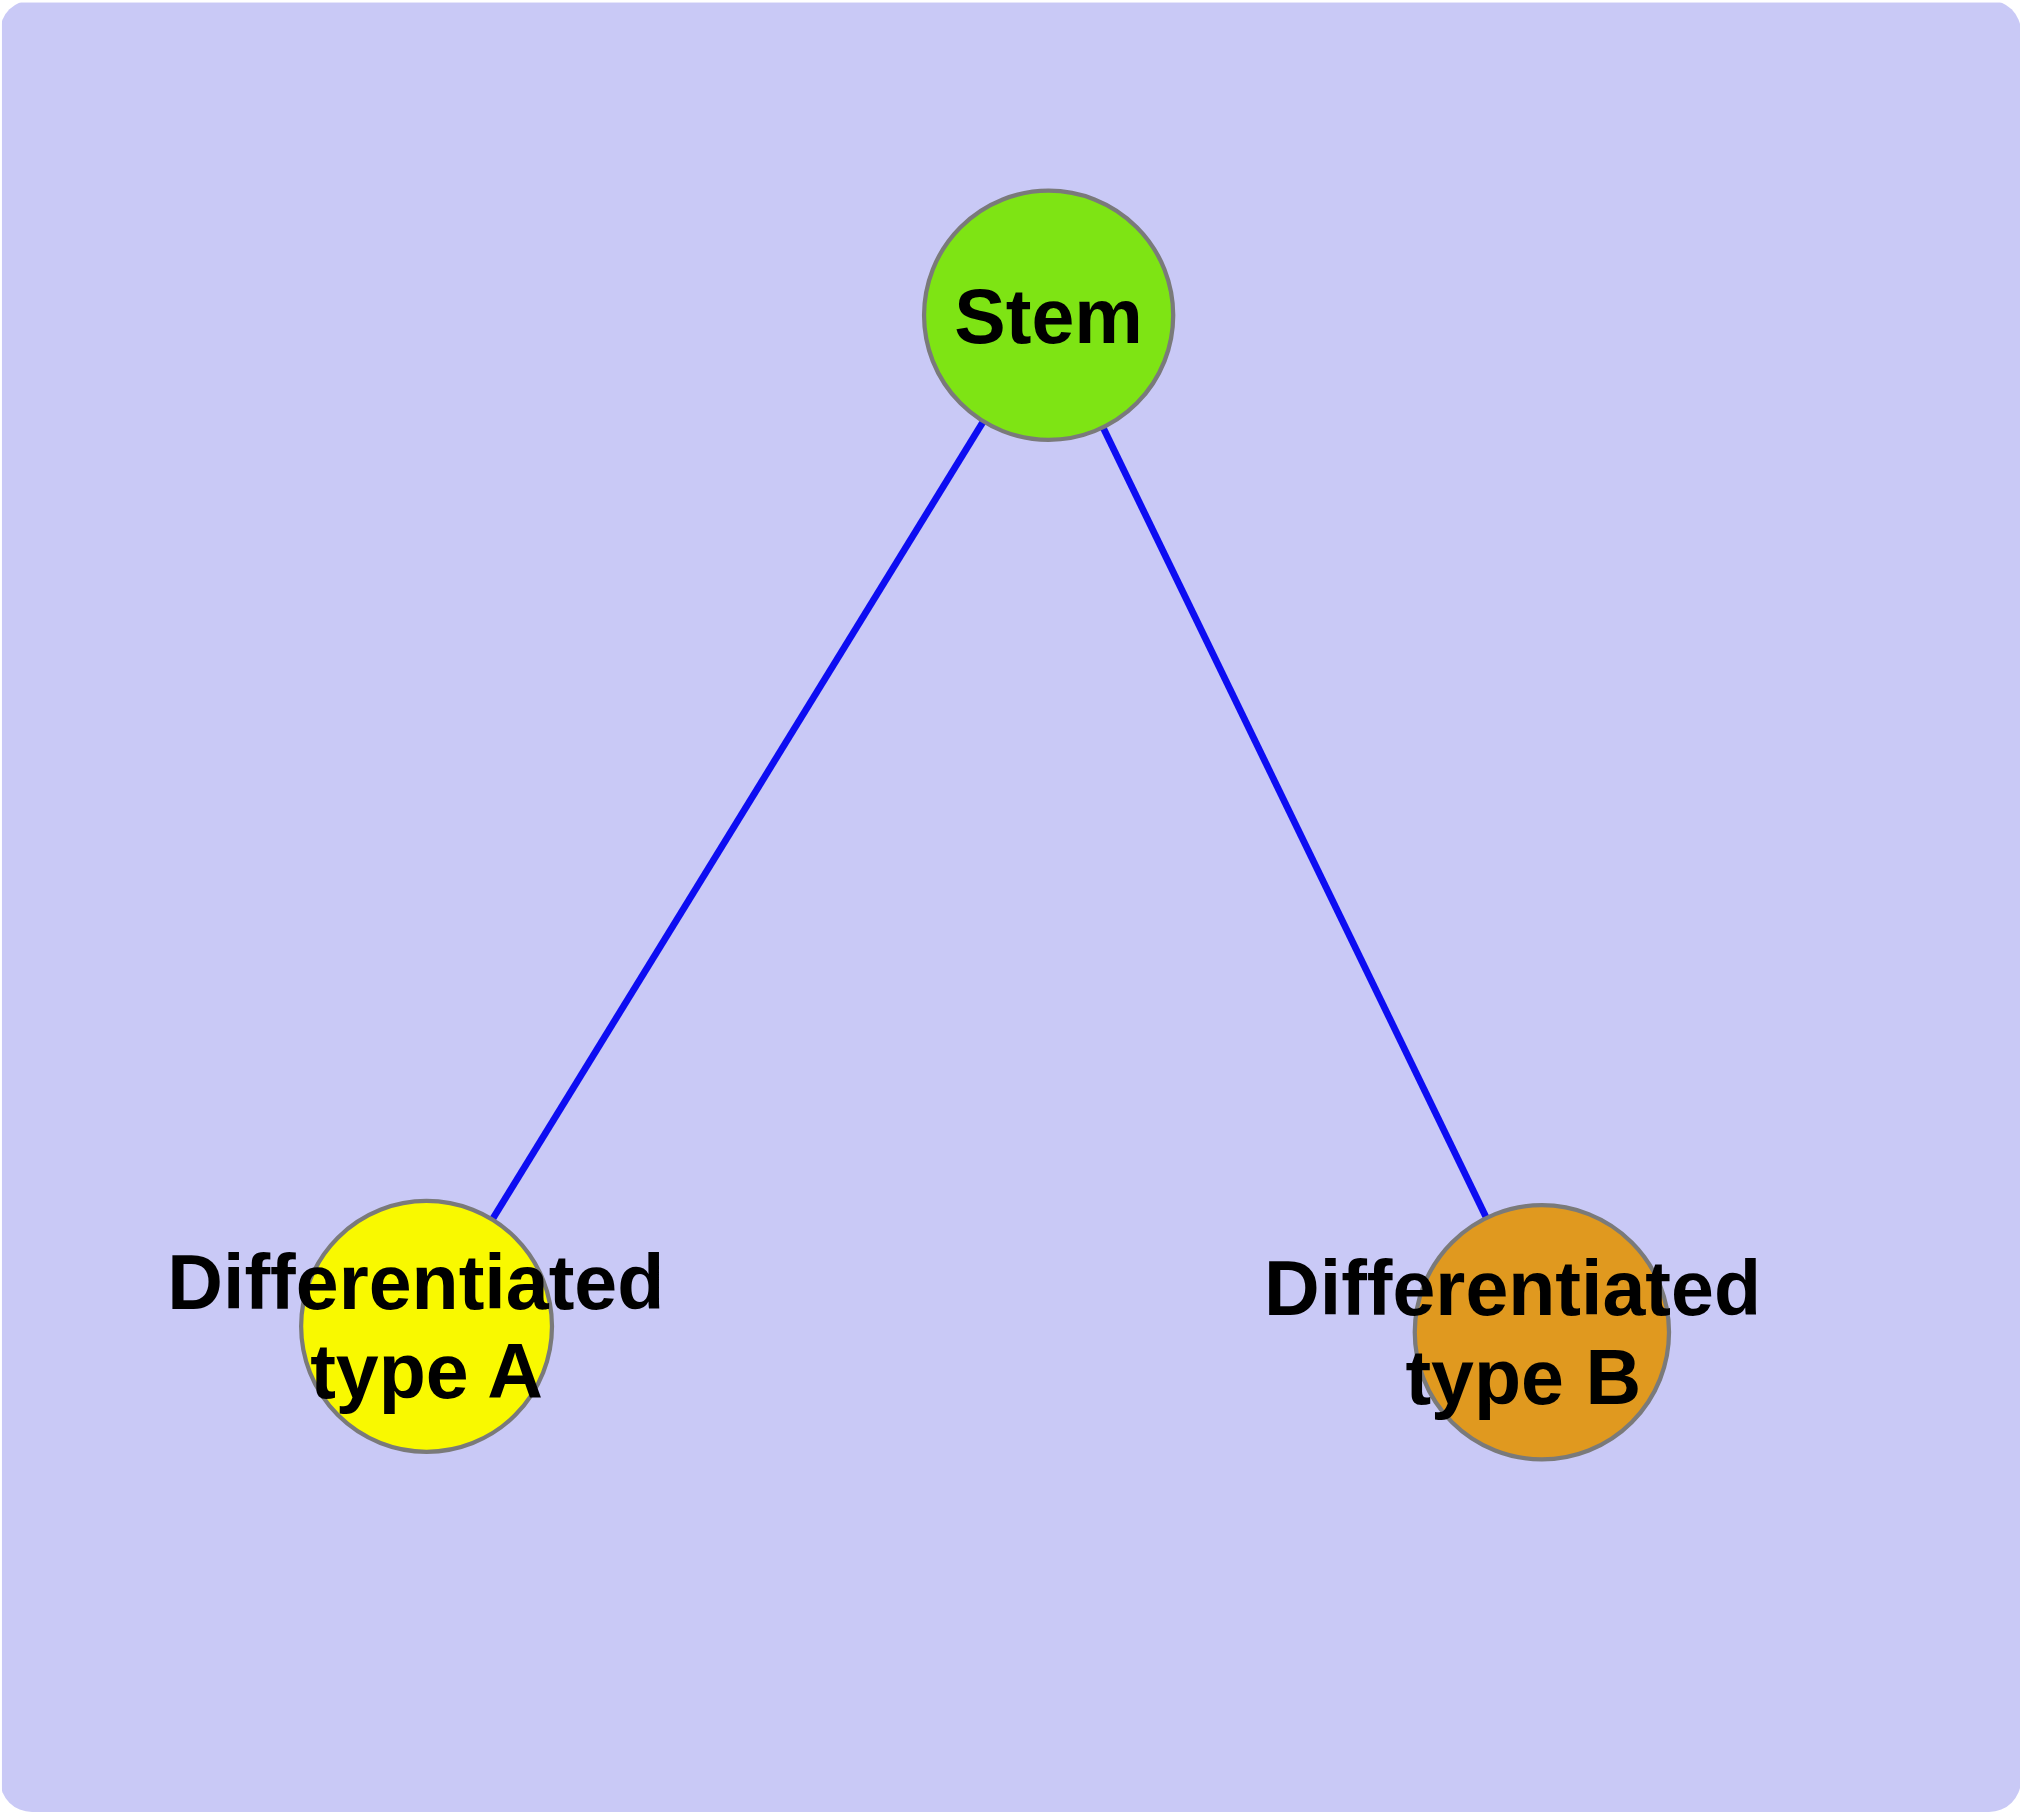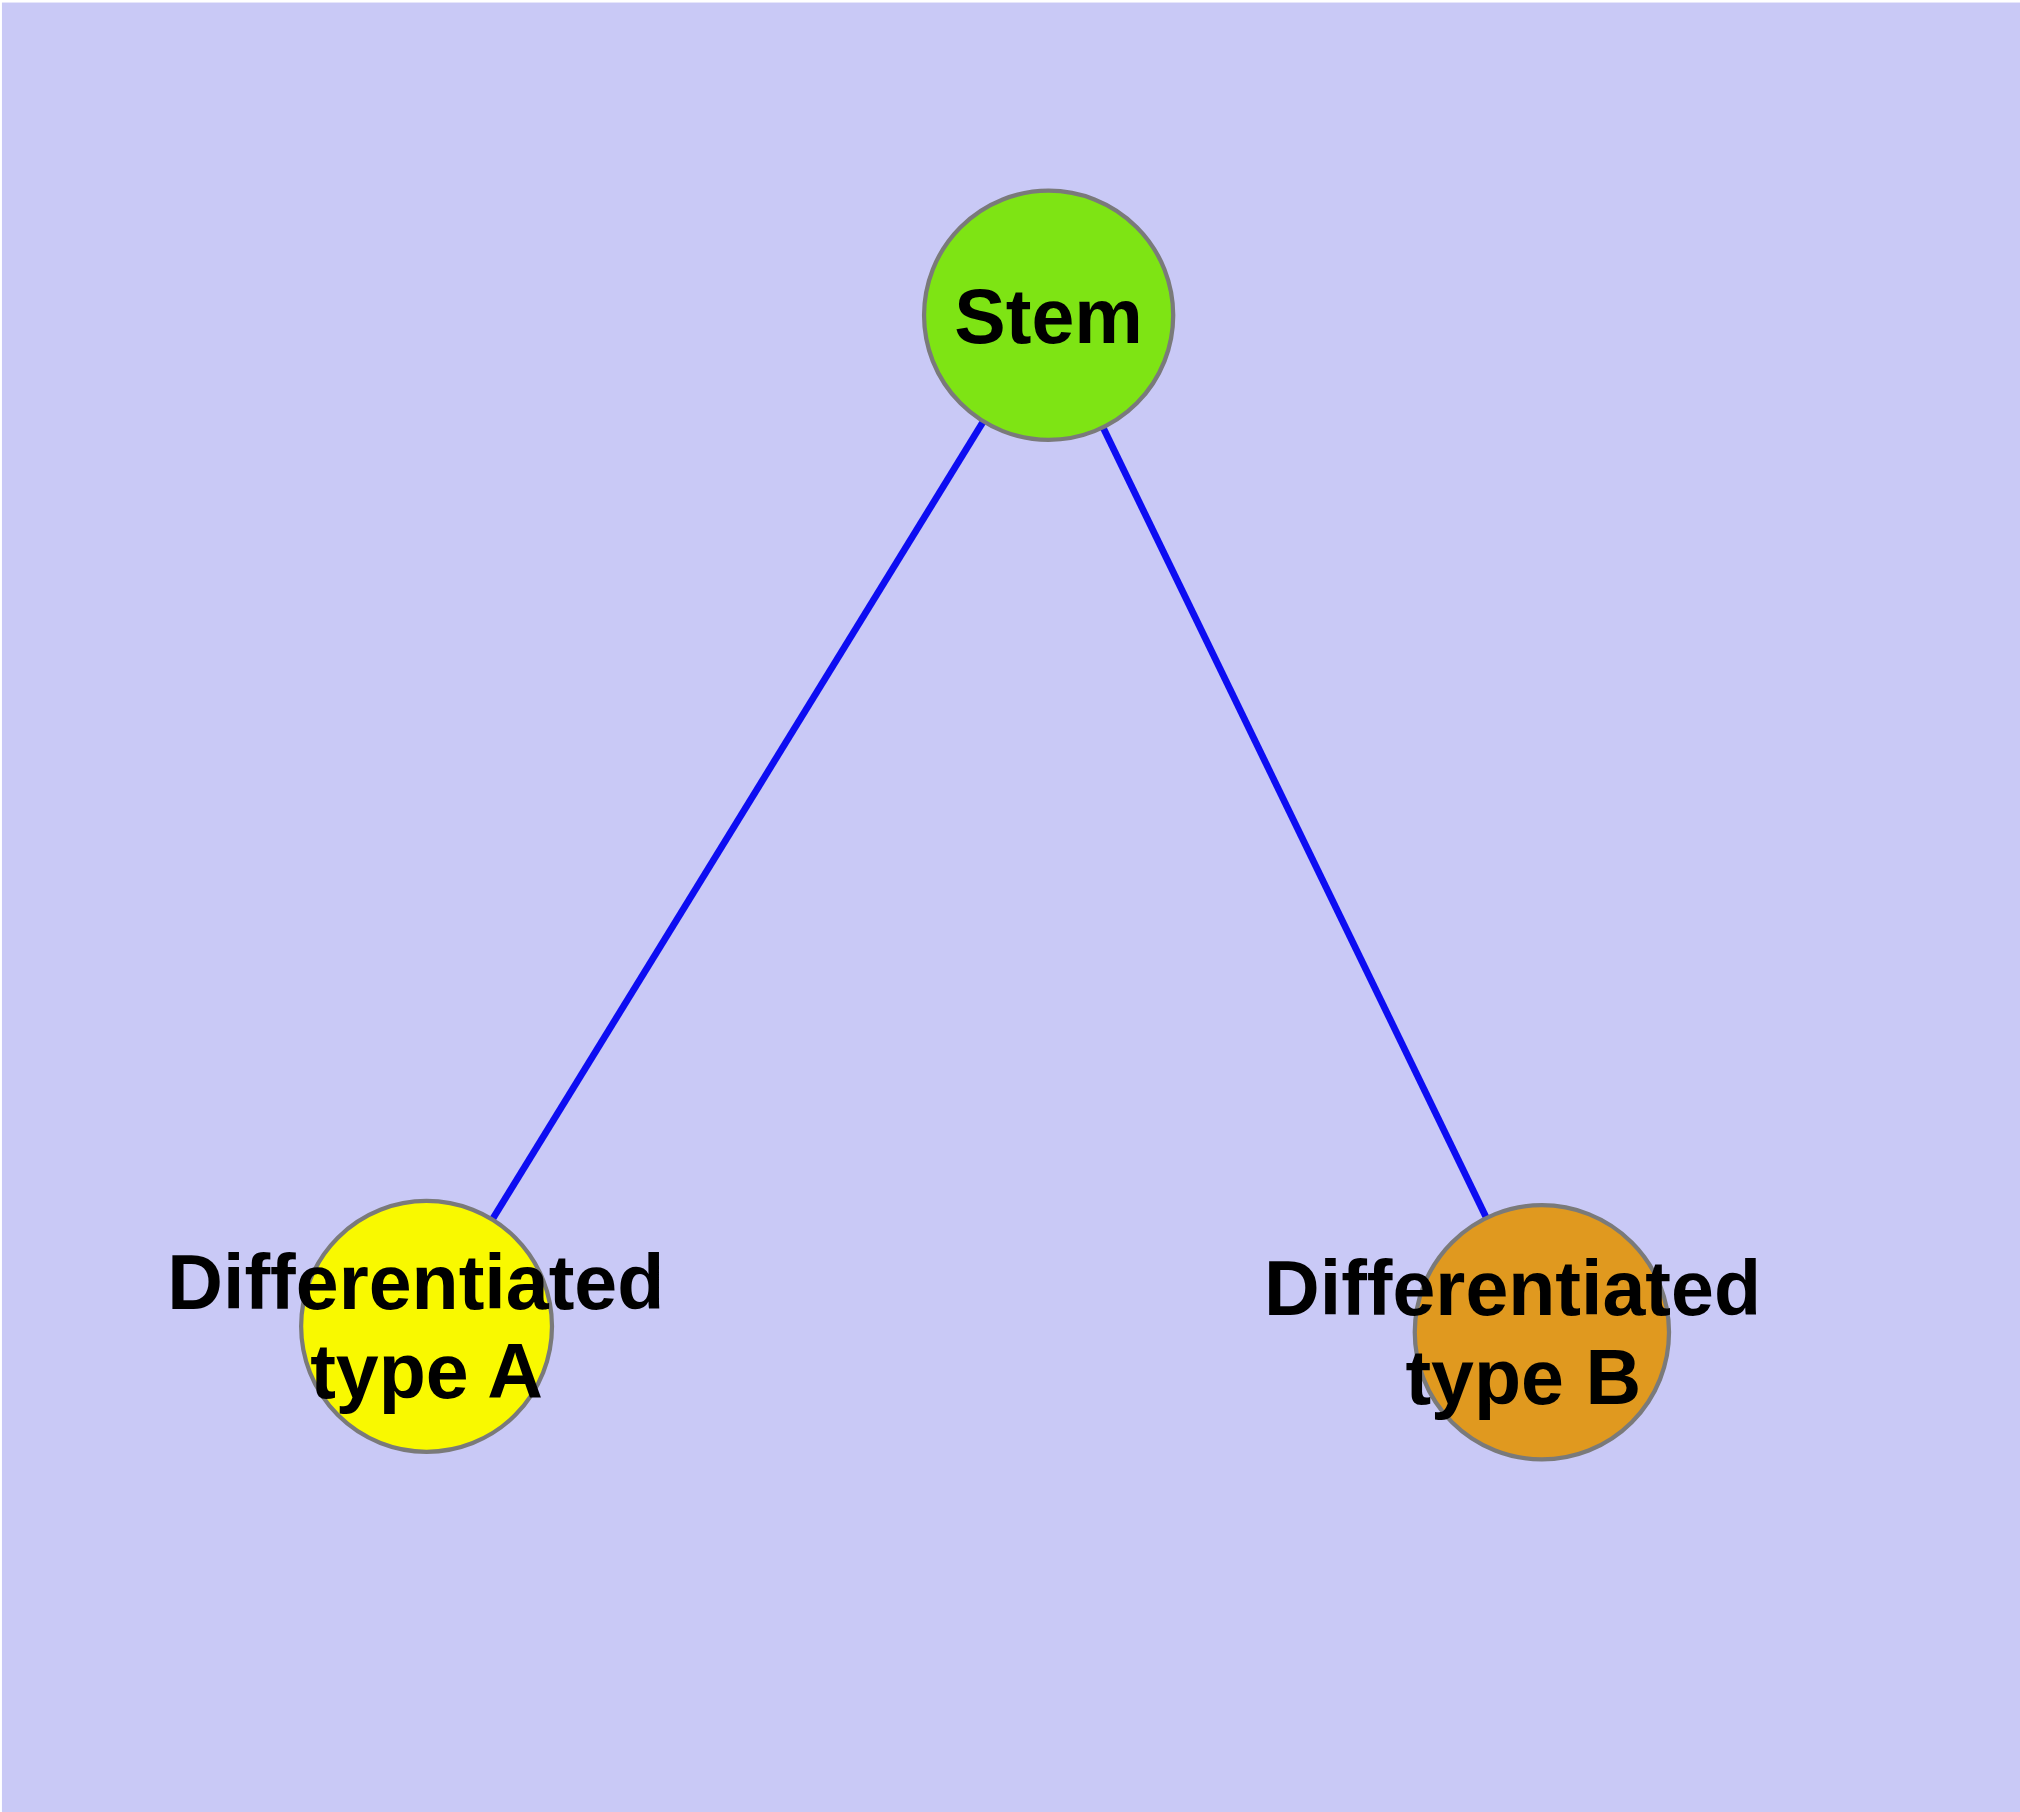--- a/index.html
+++ b/index.html
@@ -5,20 +5,21 @@
   html, body {
     margin: 0;
     padding: 0;
     background: #ffffff;
   }
   .canvas {
     position: relative;
     width: 2021px;
     height: 1812px;
     overflow: hidden;
+    border-radius: 32px;
   }
   svg { display: block; }
   .node-label {
     font-family: "Liberation Sans", sans-serif;
     font-weight: bold;
     font-size: 91px;
     text-anchor: middle;
   }
   .node-circle { stroke-width: 5px; }
   .edge { stroke-width: 8px; stroke-linecap: butt; }

